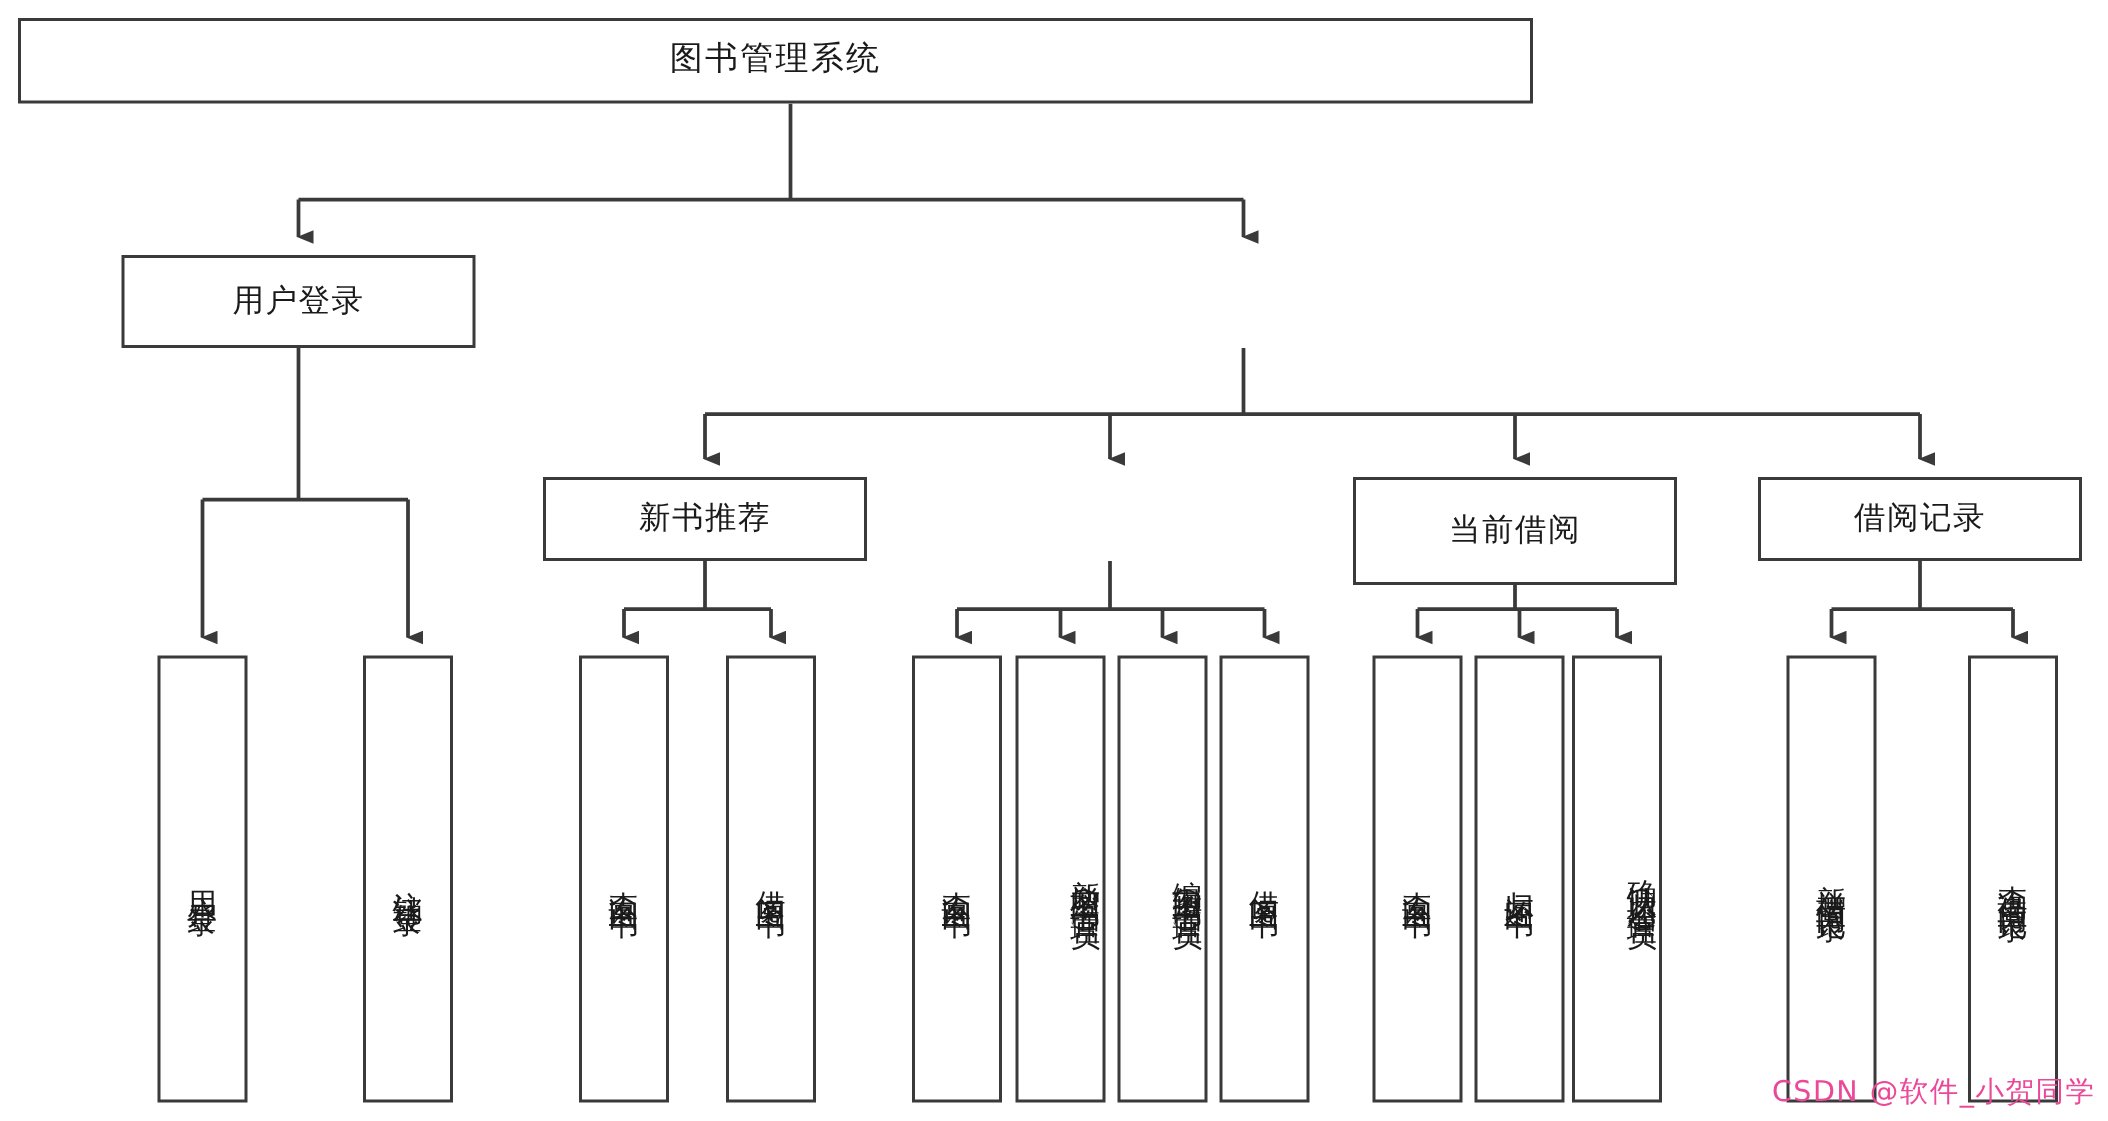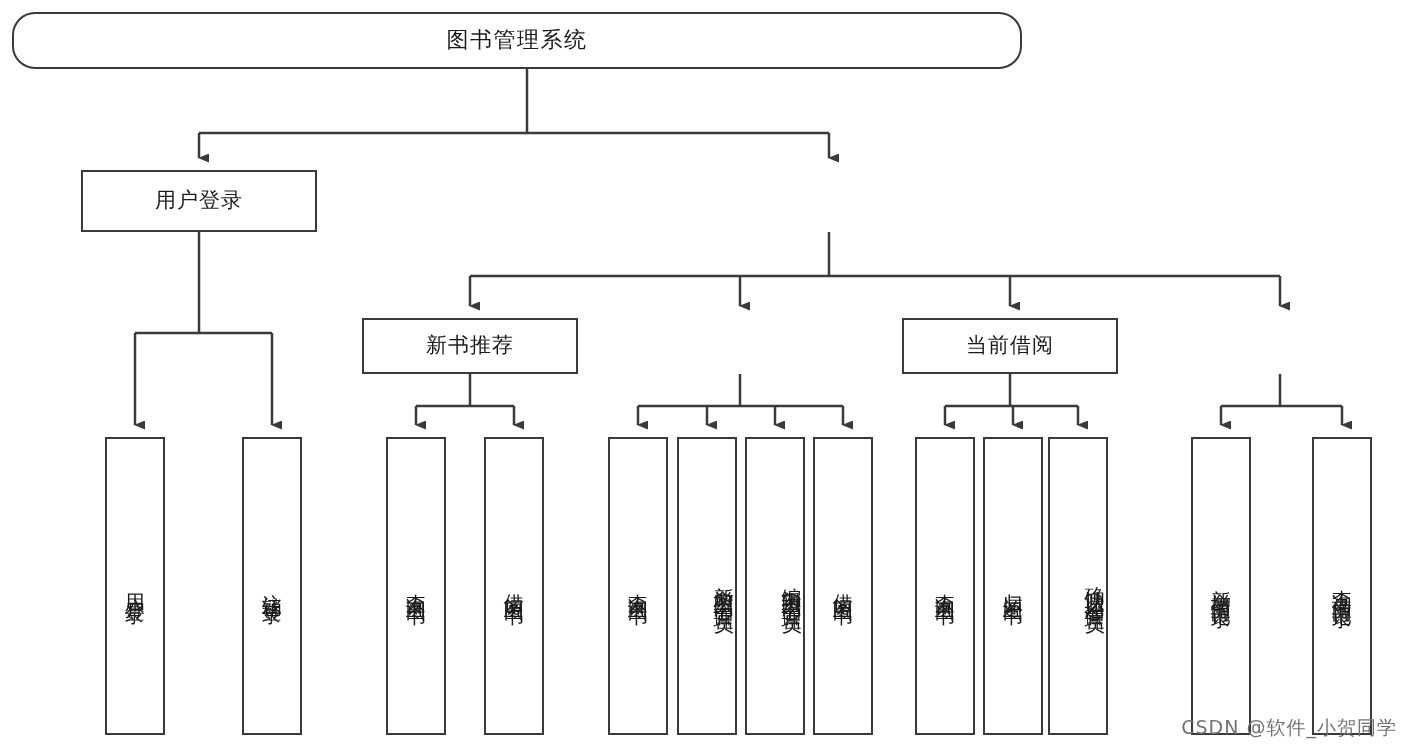--- a/index.html
+++ b/index.html
@@ -54,21 +54,21 @@
   }
   .node.leaf.short {
     align-items: center;
     padding-top: 0;
   }
   .watermark {
     position: absolute;
     right: 8px;
     bottom: 6px;
     font-size: 19px;
-    color: #737373;
+    color: #ec4899;
     letter-spacing: 1px;
     white-space: nowrap;
   }
 </style>
 </head>
 <body>
 
 <div id="canvas">
 
   <svg id="wires" viewBox="0 0 1405 747" xmlns="http://www.w3.org/2000/svg">
@@ -114,26 +114,27 @@
       <path d="M1013,406 L1013,425" marker-end="url(#arrowhead)"></path>
       <path d="M1078,406 L1078,425" marker-end="url(#arrowhead)"></path>
 
       <path d="M1280,374 L1280,406"></path>
       <path d="M1221,406 L1342,406"></path>
       <path d="M1221,406 L1221,425" marker-end="url(#arrowhead)"></path>
       <path d="M1342,406 L1342,425" marker-end="url(#arrowhead)"></path>
     </g>
   </svg>
 
-  <div class="node root" style="left:12px; top:12px; width:1010px; height:57px;border-radius:23px;">图书管理系统</div>
+  <div class="node root" style="left:12px; top:12px; width:1010px; height:57px;">图书管理系统</div>
 
   <div class="node horiz" style="left:81px; top:170px; width:236px; height:62px;">用户登录</div>
 
   <div class="node horiz" style="left:362px; top:318px; width:216px; height:56px;">新书推荐</div>
-  <div class="node horiz" style="left:902px; top:318px; width:216px; height:56px;">当前借阅</div>
+  <div class="node horiz" style="left:902px; top:318px; width:216px; height:72px;">当前借阅</div>
+  <div class="node horiz" style="left:1172px; top:318px; width:216px; height:56px;">借阅记录</div>
 
   <div class="node leaf short" style="left:105px; top:437px; width:60px; height:298px;">用户登录</div>
   <div class="node leaf short" style="left:242px; top:437px; width:60px; height:298px;">注销登录</div>
 
   <div class="node leaf short" style="left:386px; top:437px; width:60px; height:298px;">查询图书</div>
   <div class="node leaf short" style="left:484px; top:437px; width:60px; height:298px;">借阅图书</div>
 
   <div class="node leaf short" style="left:608px; top:437px; width:60px; height:298px;">查询图书</div>
   <div class="node leaf" style="left:677px; top:437px; width:60px; height:298px;">新增图书（管理员）</div>
   <div class="node leaf" style="left:745px; top:437px; width:60px; height:298px;">编辑图书（管理员）</div>

